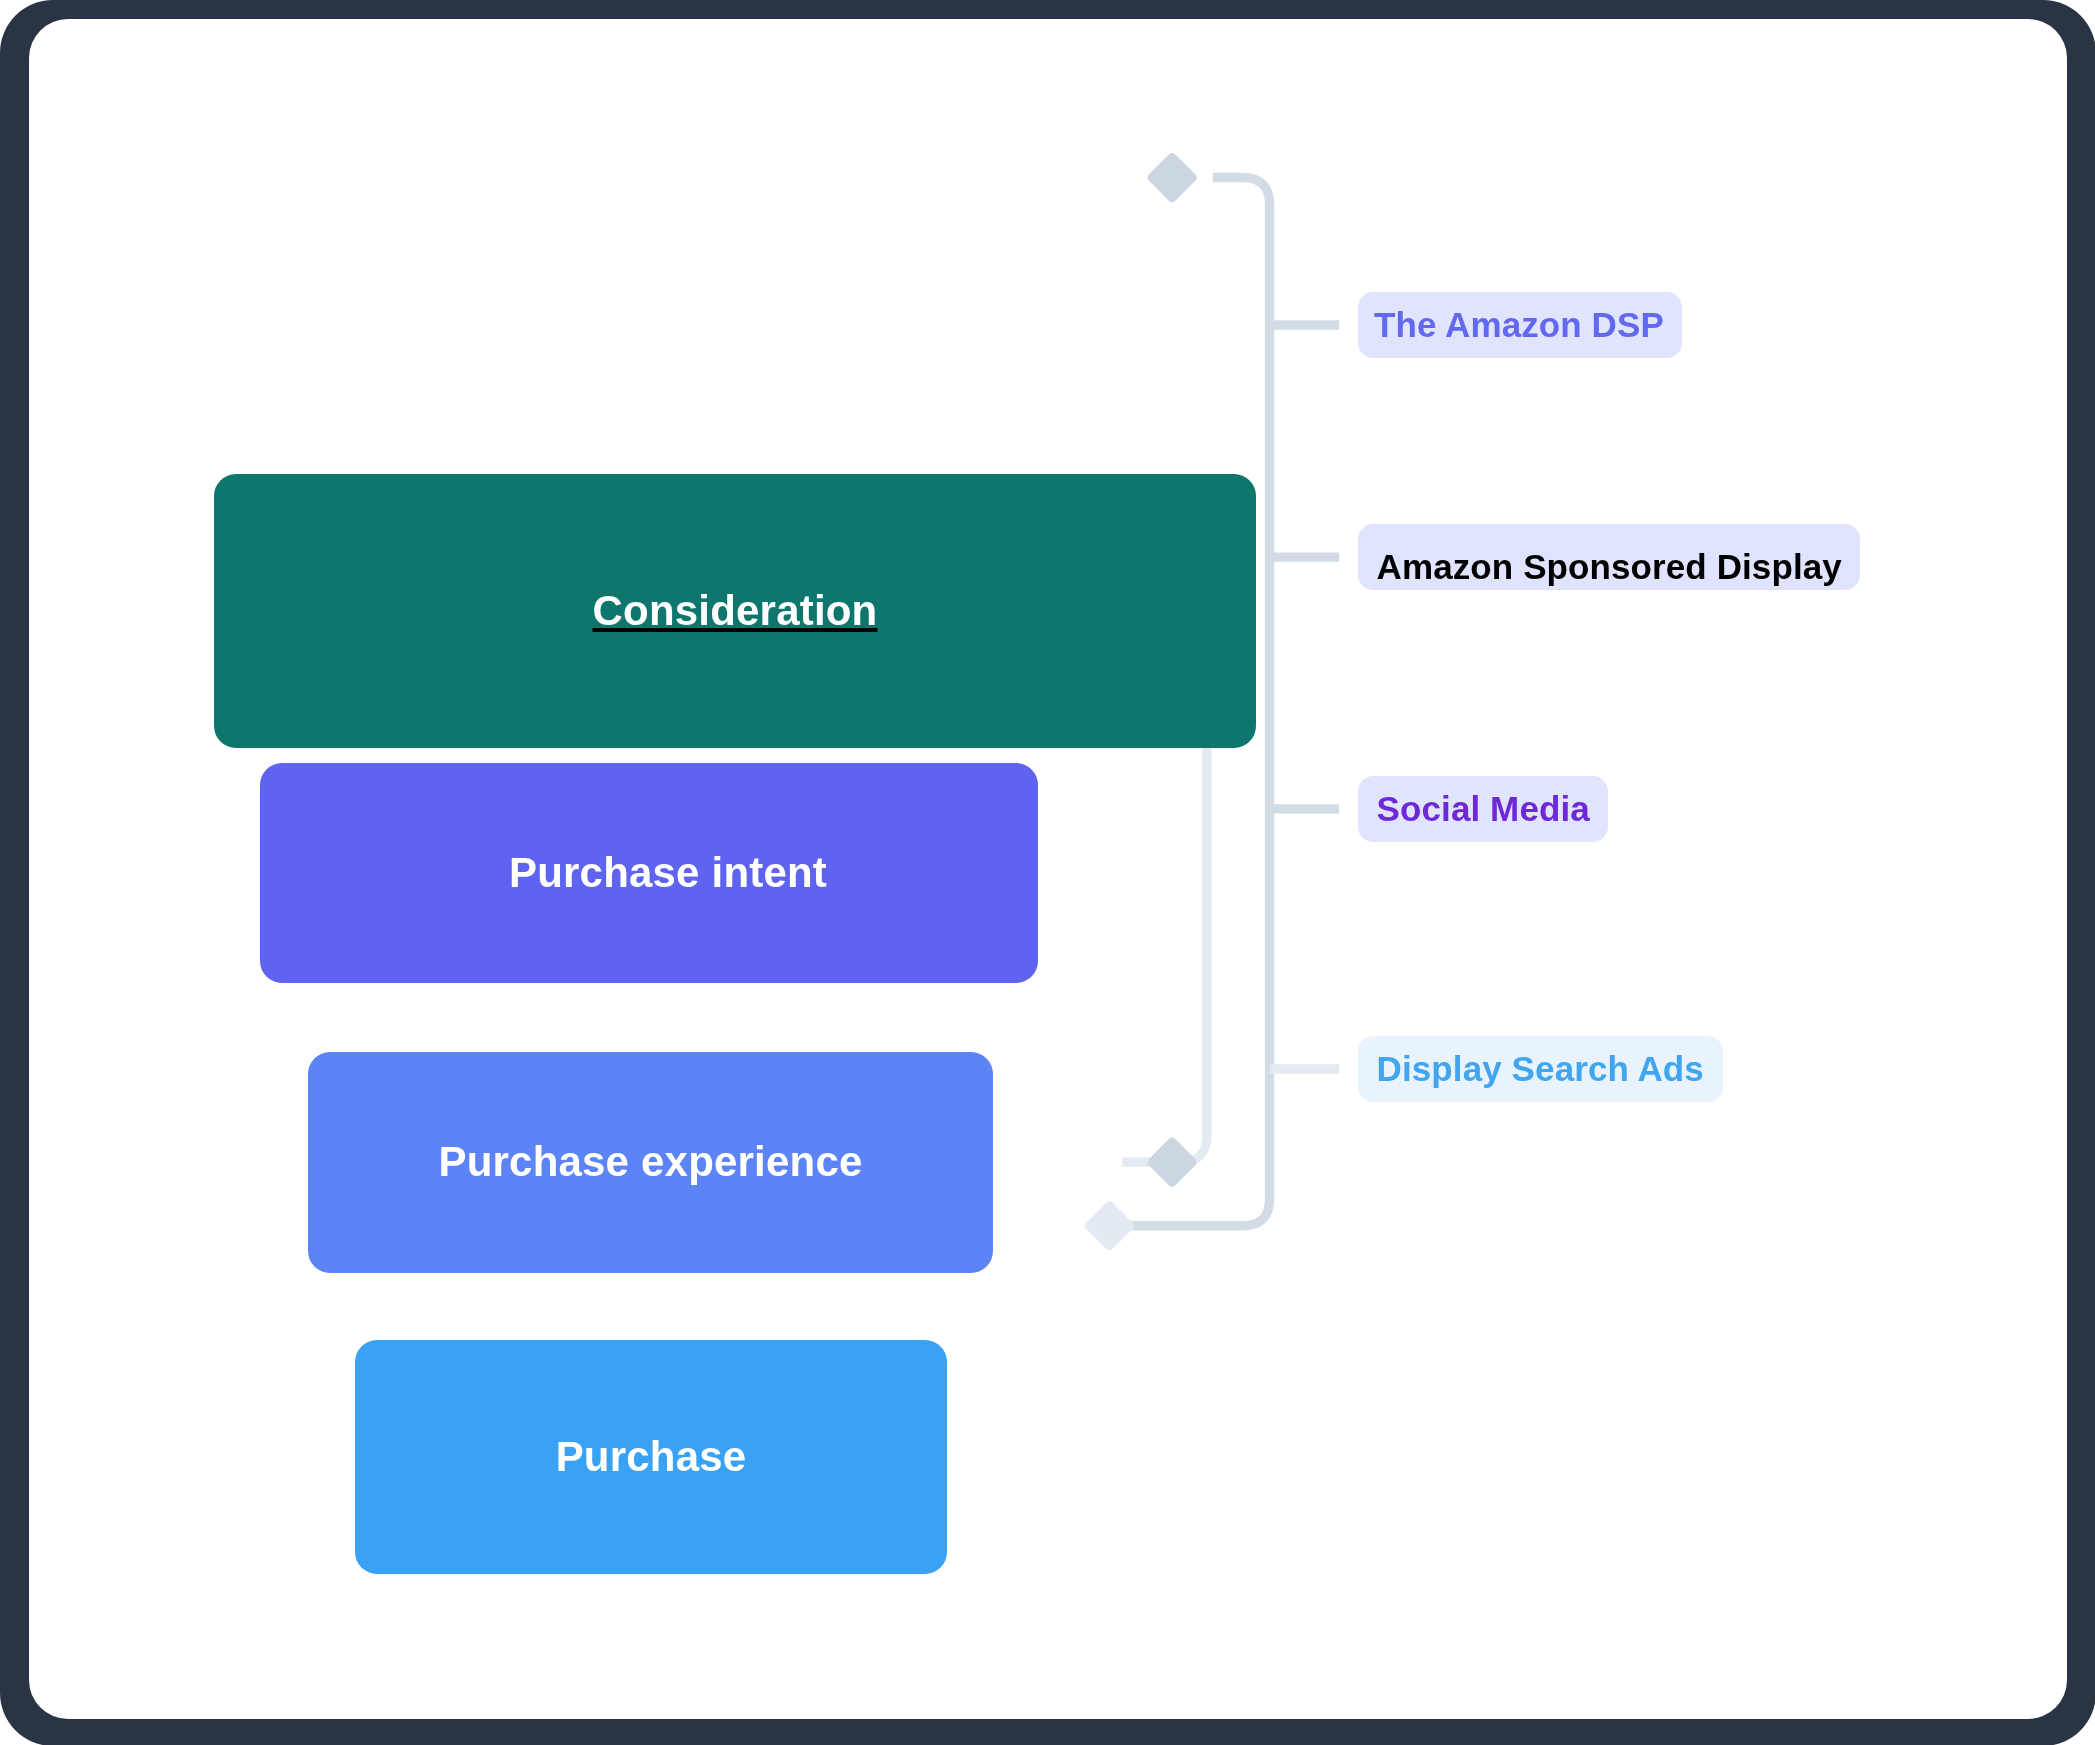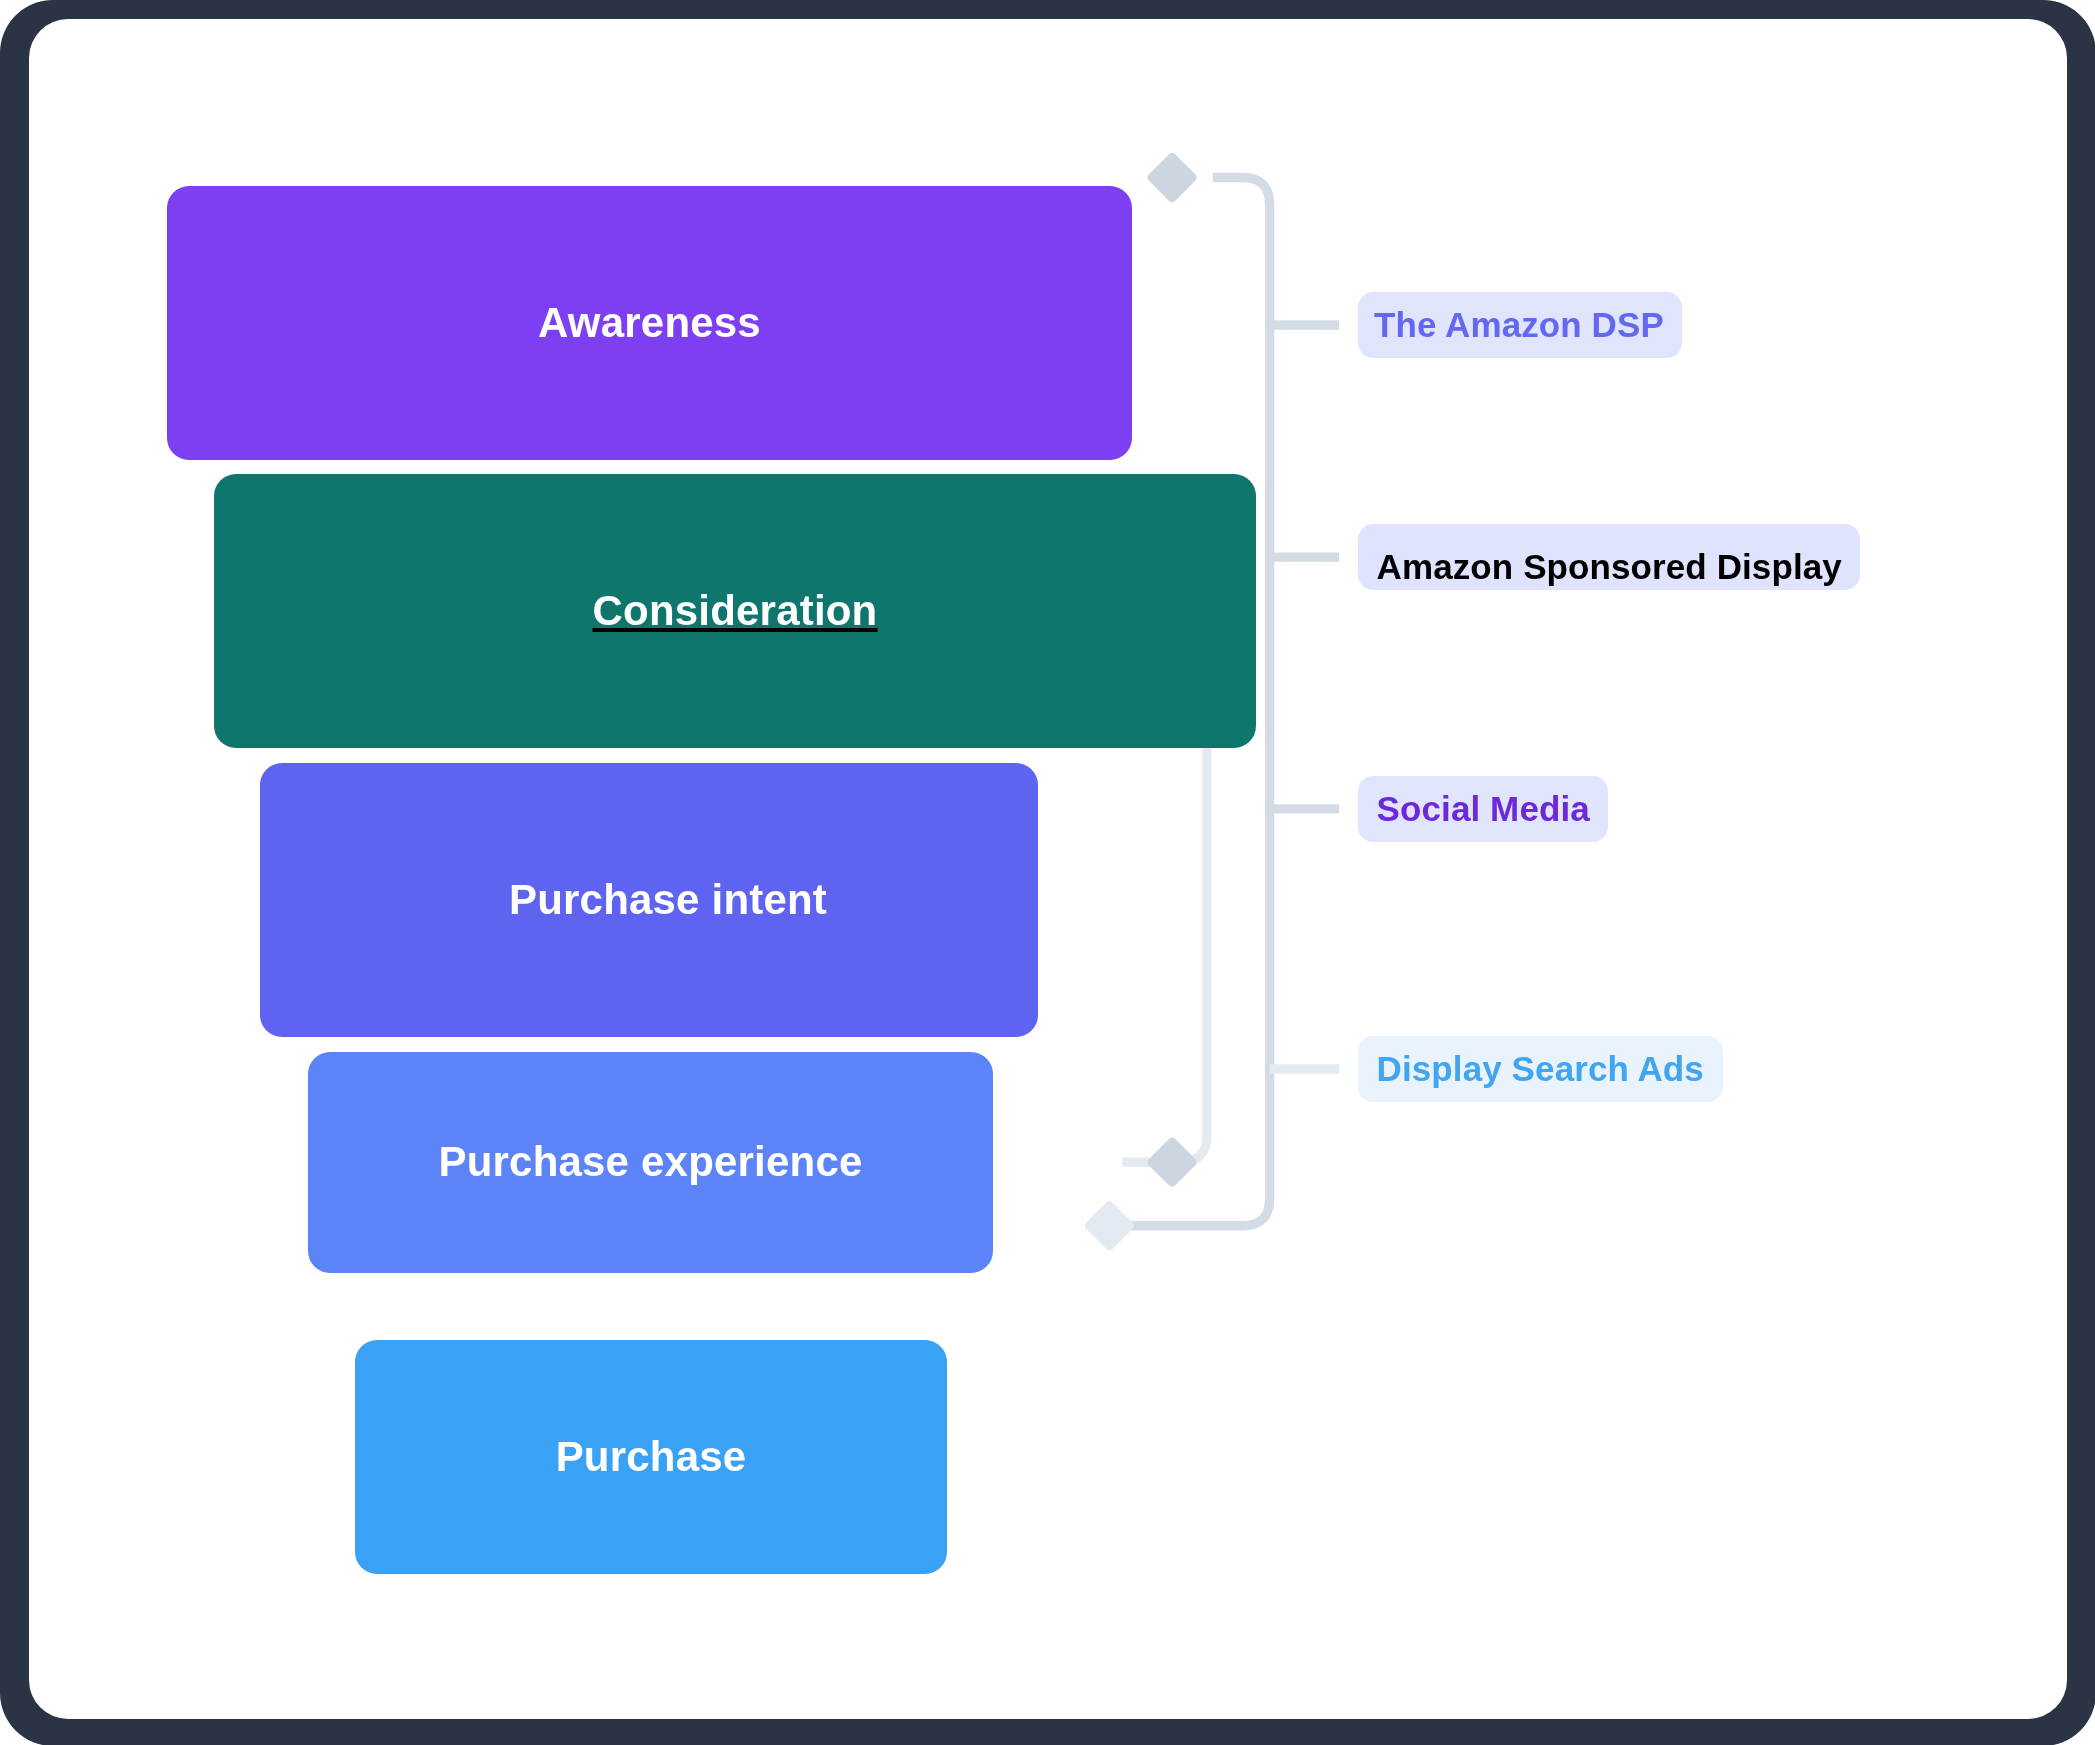--- a/index.html
+++ b/index.html
@@ -97,29 +97,26 @@
       <line x1="1464" y1="635" x2="1546" y2="635" stroke="#d3dce5" stroke-width="11"></line>
       <line x1="1464" y1="932" x2="1546" y2="932" stroke="#d3dce5" stroke-width="11"></line>
       <line x1="1464" y1="1239" x2="1546" y2="1239" stroke="#e4eaf1" stroke-width="11"></line>
 
       <rect x="1327" y="165" width="44" height="44" rx="5" transform="rotate(45 1349 187)" fill="#ccd6e0"></rect>
       <rect x="1253" y="644" width="44" height="44" rx="5" transform="rotate(45 1275 666)" fill="#e0e7ef"></rect>
       <rect x="1327" y="1327" width="44" height="44" rx="5" transform="rotate(45 1349 1349)" fill="#ccd6e0"></rect>
       <rect x="1253" y="1402" width="44" height="44" rx="5" transform="rotate(45 1275 1424)" fill="#e4eaf1"></rect>
     </svg>
 
-    <div class="funnel-bar" style="left:138px; top:167px; width:965px; height:274px; background:#7d3ff2;">
-      <span class="funnel-label" style="font-size:42px;">Awareness</span>
-    </div>
 
     <div class="funnel-bar" style="left:185px; top:455px; width:1042px; height:274px; background:#0f766e;text-decoration:underline;">
       <span class="funnel-label" style="font-size:42px;">Consideration</span>
     </div>
 
-    <div class="funnel-bar" style="left:231px; top:744px; width:778px; height:274px; background:#5e63f0;padding-left:38px;">
+    <div class="funnel-bar" style="left:231px; top:744px; width:778px; height:220px; background:#5e63f0;padding-left:38px;">
       <span class="funnel-label" style="font-size:42px;">Purchase intent</span>
     </div>
 
     <div class="funnel-bar" style="left:279px; top:1033px; width:685px; height:221px; background:#5c84f7;">
       <span class="funnel-label" style="font-size:42px;">Purchase experience</span>
     </div>
 
     <div class="funnel-bar" style="left:326px; top:1321px; width:592px; height:234px; background:#39a2f4;">
       <span class="funnel-label" style="font-size:42px;">Purchase</span>
     </div>

